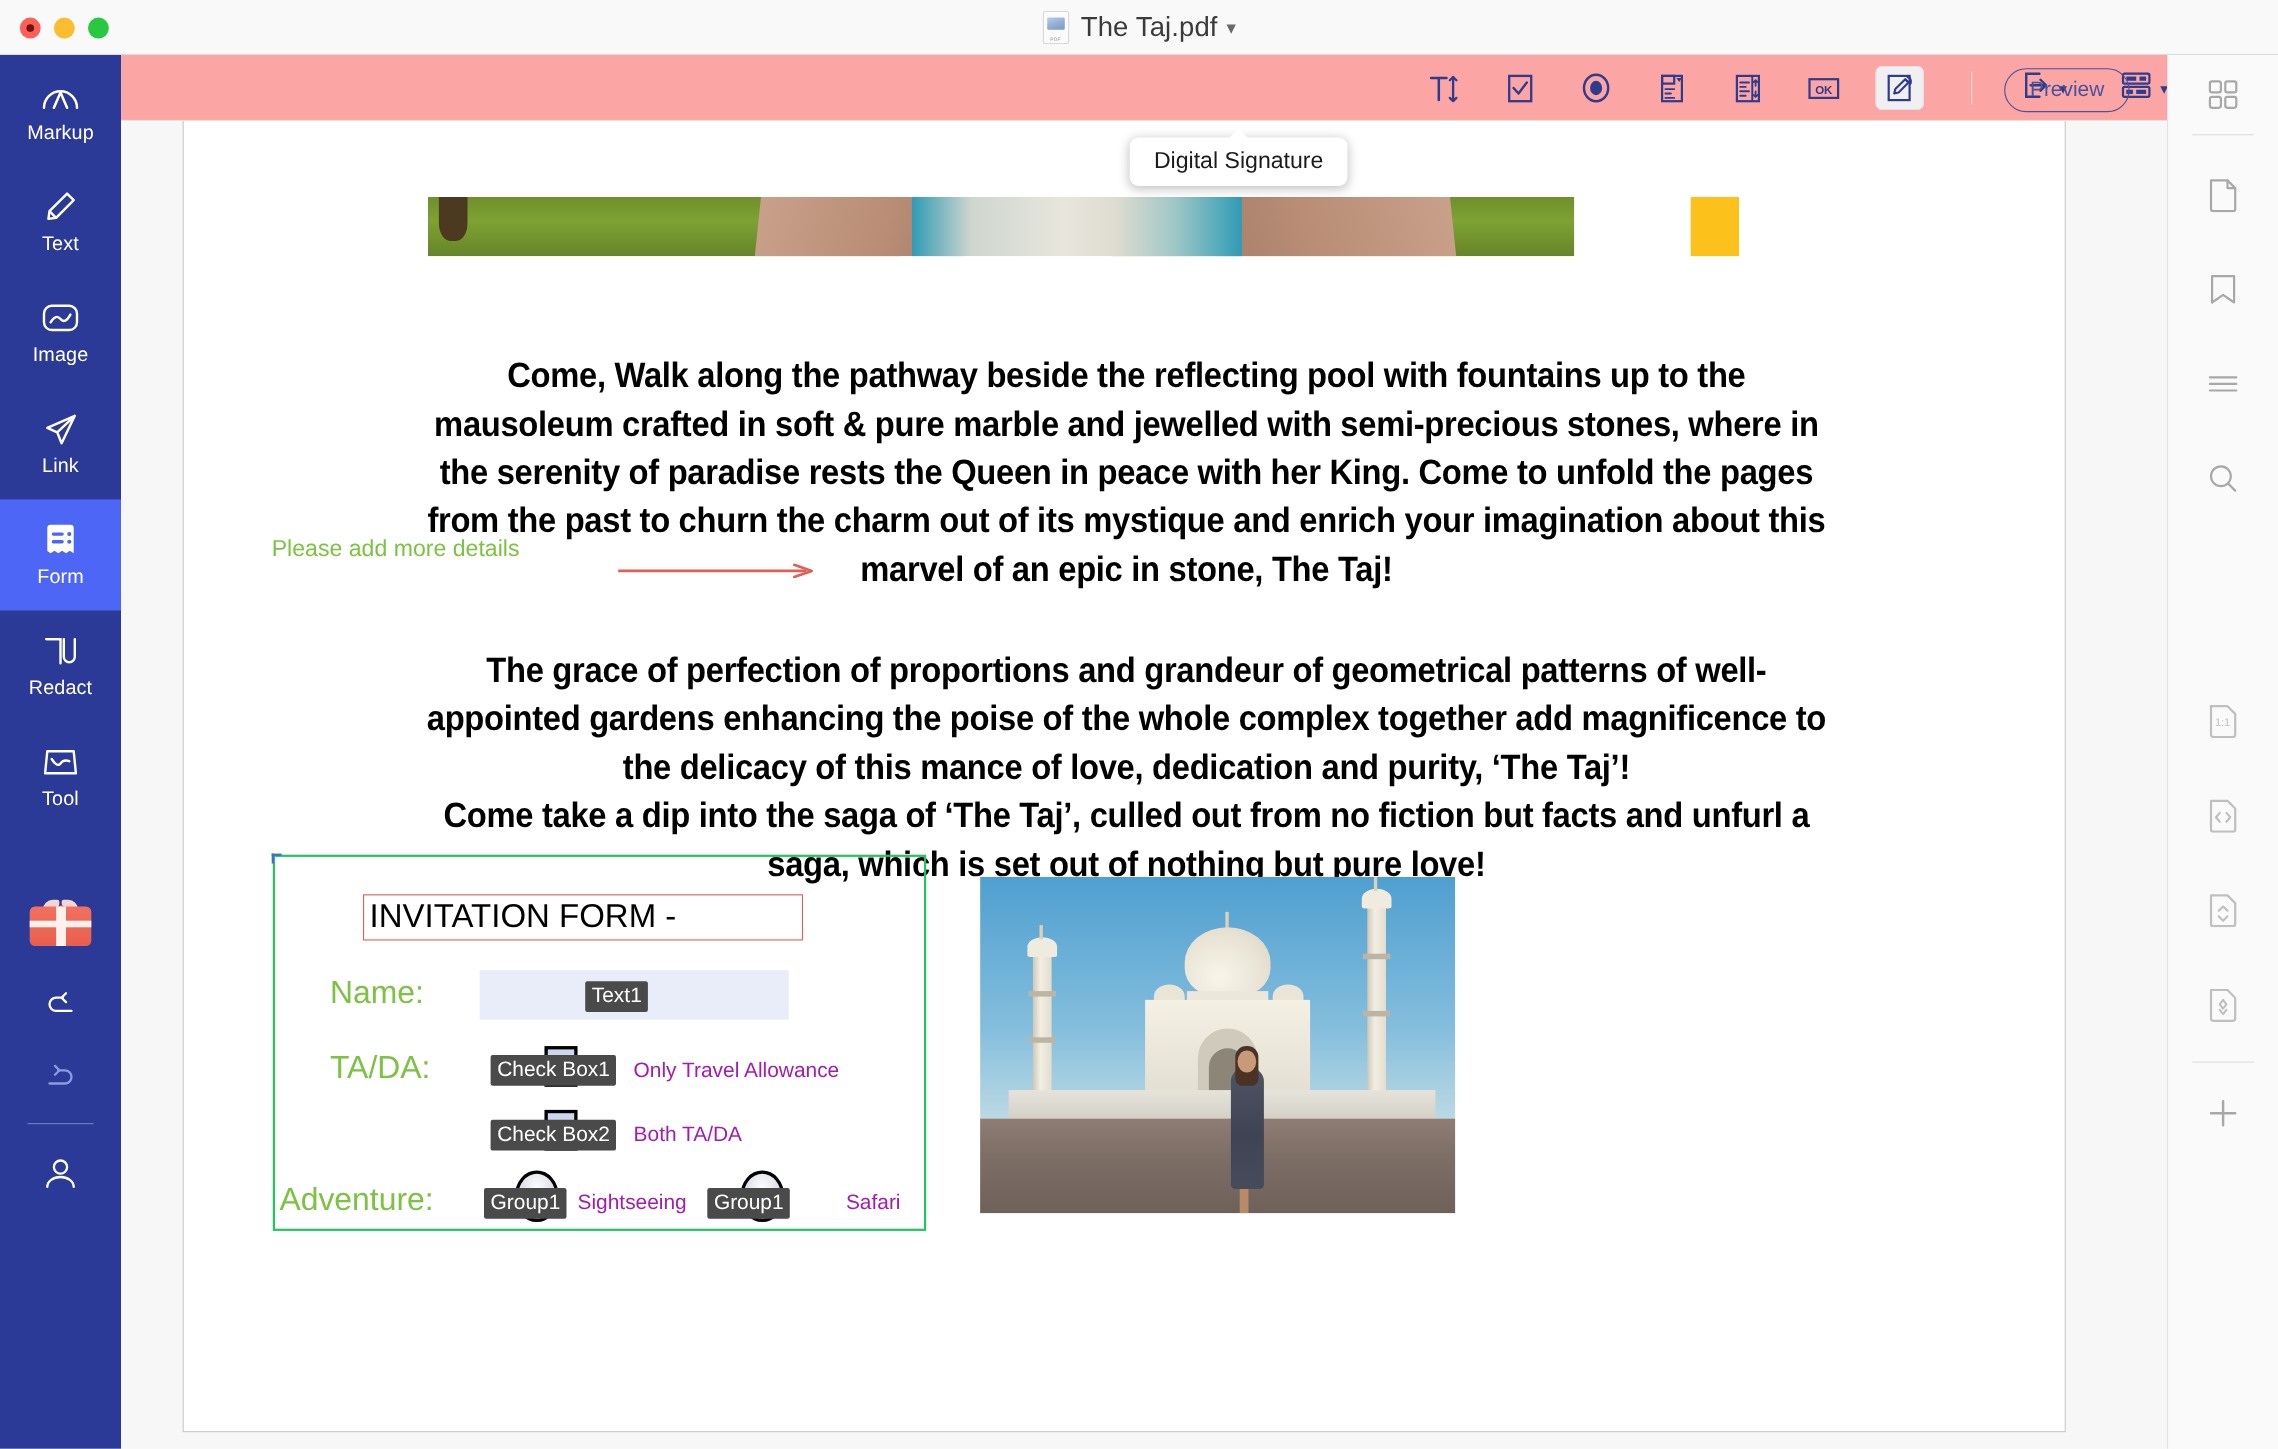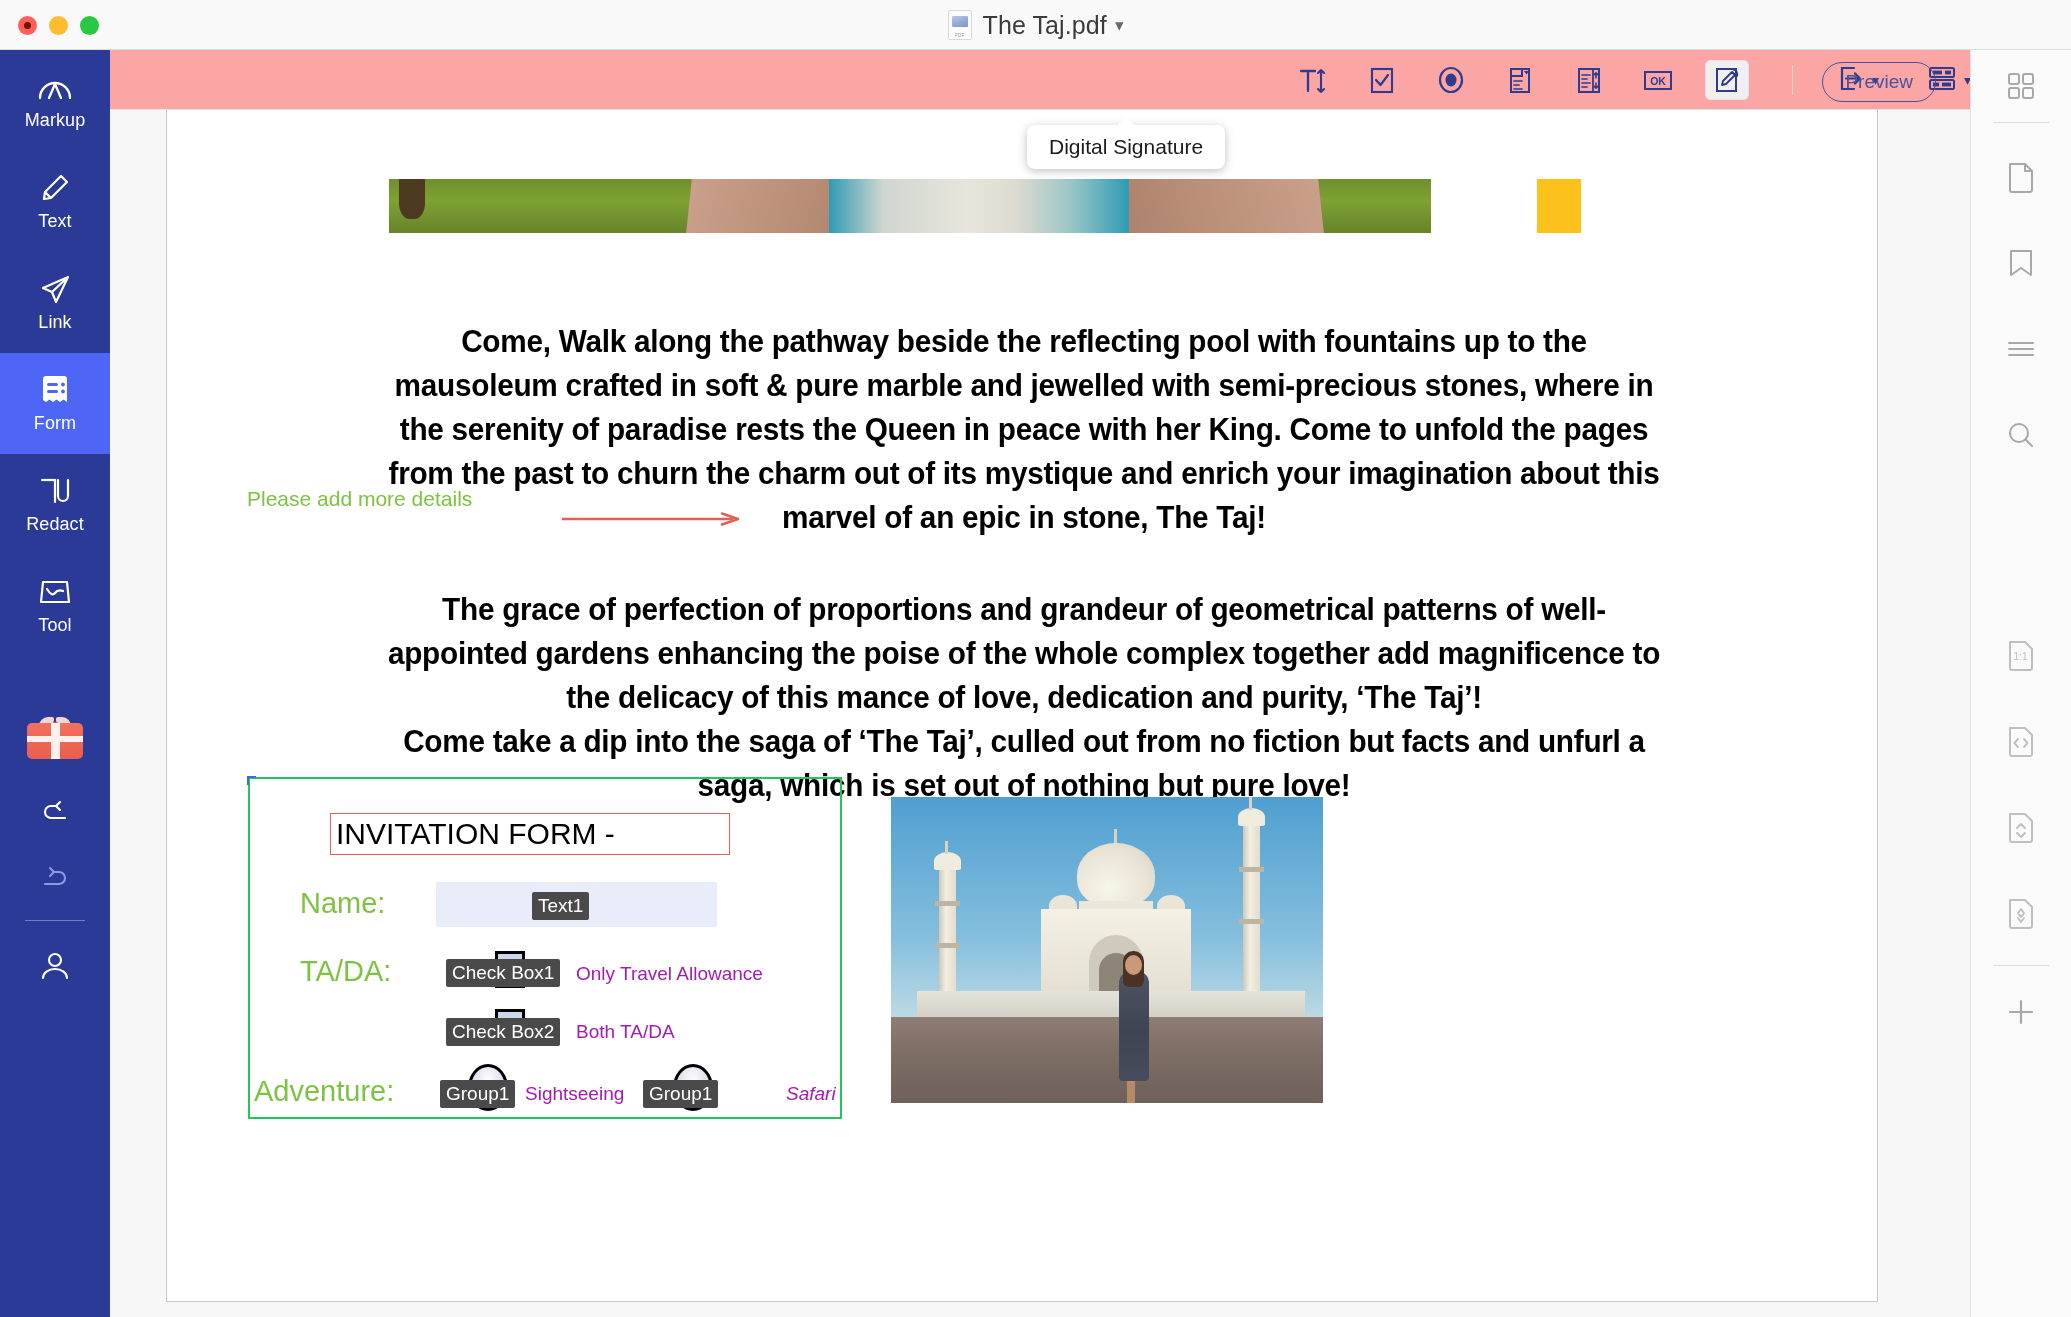--- a/index.html
+++ b/index.html
@@ -373,20 +373,29 @@
   <div class="side-item">
     <span class="side-icon">
       <svg width="32" height="32" viewBox="0 0 32 32">
           <path d="M22 4 L28 10 L12 26 L5 27 L6 20 Z" fill="none" stroke="#fff" stroke-width="2.2" stroke-linejoin="round"></path>
           <path d="M6 20 L12 26" fill="none" stroke="#fff" stroke-width="2.2"></path>
         </svg>
     </span>
     <span class="side-label">Text</span>
   </div>
 
+  <div class="side-item">
+    <span class="side-icon">
+      <svg width="34" height="28" viewBox="0 0 34 28">
+          <rect x="2" y="3" width="30" height="22" rx="7" fill="none" stroke="#fff" stroke-width="2.2"></rect>
+          <path d="M8 18 Q13 10 17 15 Q21 20 26 11" fill="none" stroke="#fff" stroke-width="2.2" stroke-linecap="round"></path>
+        </svg>
+    </span>
+    <span class="side-label">Image</span>
+  </div>
 
   <div class="side-item">
     <span class="side-icon">
       <svg width="32" height="30" viewBox="0 0 32 30">
           <path d="M29 3 L4 14 L13 18 L29 3 L17 28 L13 18" fill="none" stroke="#fff" stroke-width="2.2" stroke-linejoin="round"></path>
         </svg>
     </span>
     <span class="side-label">Link</span>
   </div>
 
@@ -676,21 +685,21 @@
       <span class="widget-tag" style="left:196px; top:239px;">Check Box2</span>
       <span class="red-lbl" style="left:326px; top:242px;">Both TA/DA</span>
 
       <span class="green-lbl" style="left:4px; top:296px;">Adventure:</span>
       <span class="radio-circle" style="left:218px; top:285px;"></span>
       <span class="widget-tag" style="left:190px; top:301px;">Group1</span>
       <span class="red-lbl" style="left:275px; top:304px;">Sightseeing</span>
 
       <span class="radio-circle" style="left:423px; top:285px;"></span>
       <span class="widget-tag" style="left:393px; top:301px;">Group1</span>
-      <span class="red-lbl" style="left:536px; top:304px;font-style:italic;">Safari</span>
+      <span class="red-lbl" style="left:519px; top:304px;">Safari</span>
     </div>
 
     <div class="taj-photo">
       <div class="taj-sky"></div>
       <div class="minaret left">
         <span class="min-ring" style="top:34px"></span>
           <span class="min-ring" style="top:76px"></span>
       </div>
       <div class="minaret right">
         <span class="min-ring" style="top:44px"></span>

